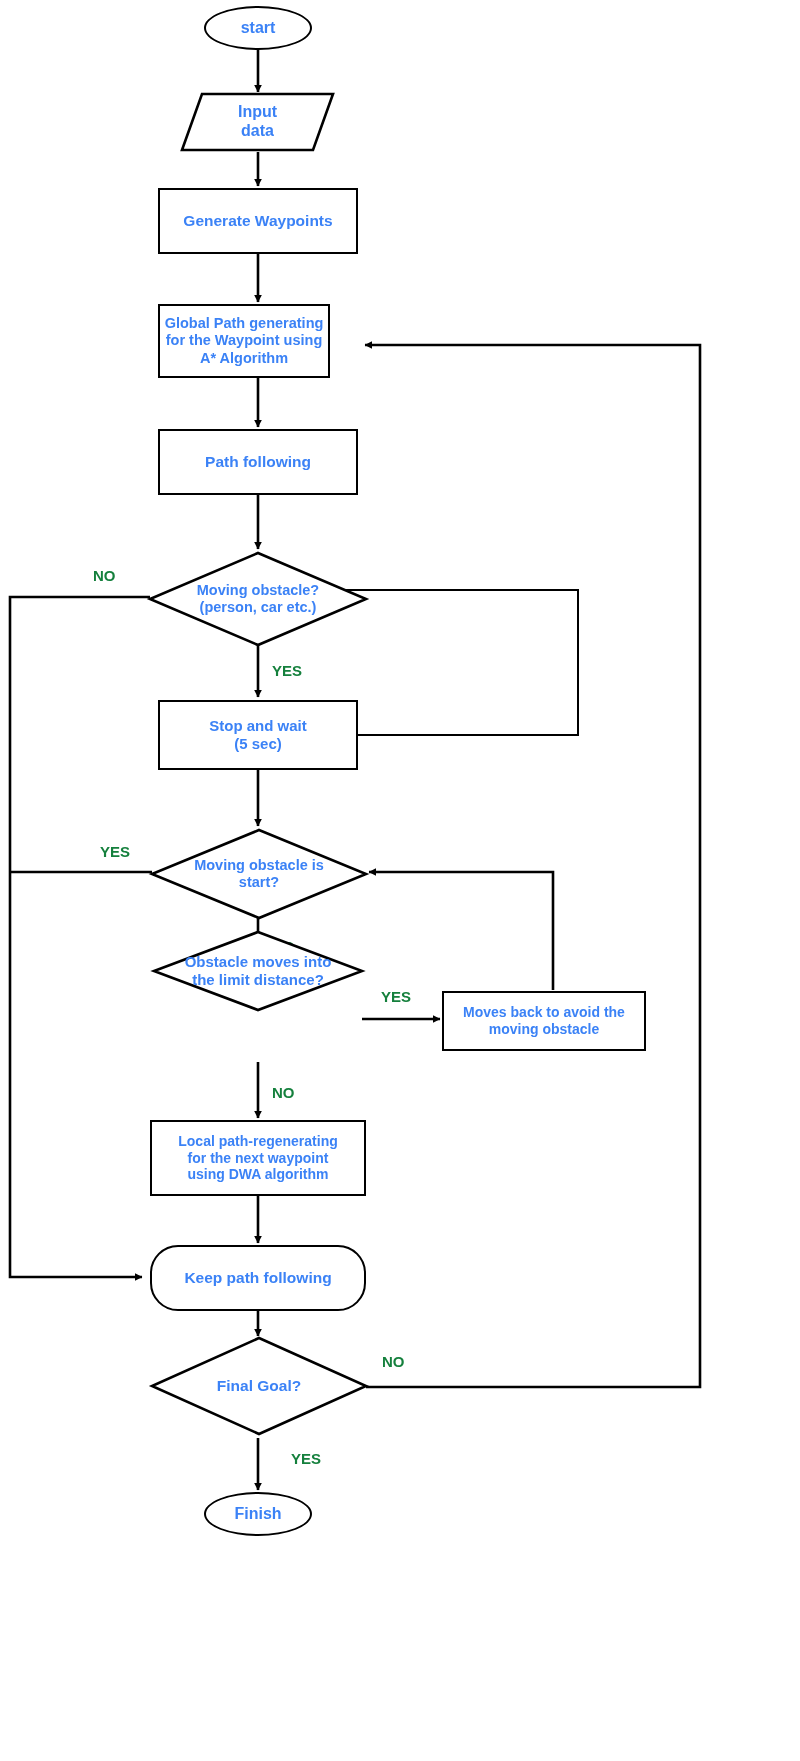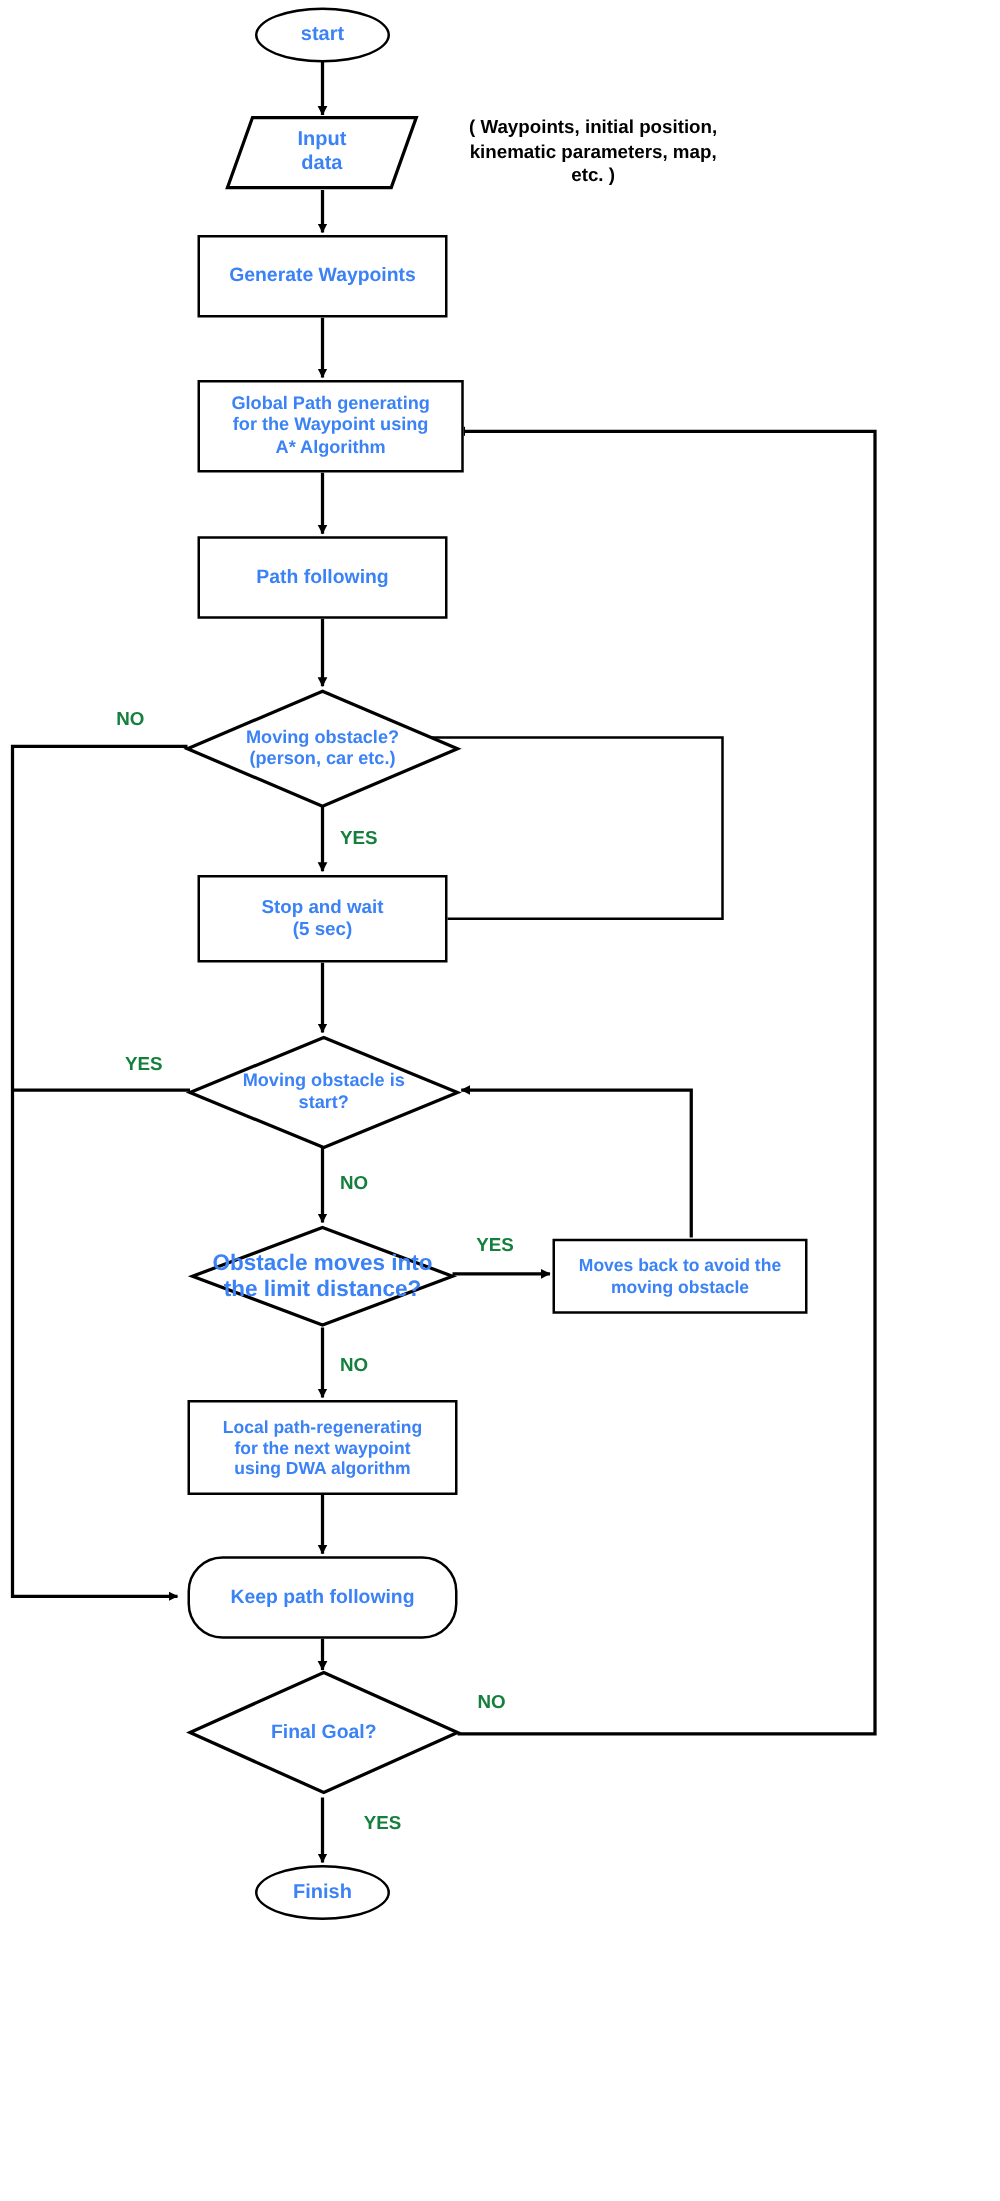--- a/index.html
+++ b/index.html
@@ -75,31 +75,26 @@
   <div class="node para" style="left:180px;top:92px;width:155px;height:60px;font-size:16px;">
     <svg class="shape" width="155" height="60" viewBox="0 0 155 60">
       <polygon points="22,2 153,2 133,58 2,58" fill="#fff" stroke="#000" stroke-width="2.6"></polygon>
     </svg>
     <div class="paraTxt" style="width:100%;">
       <div>Input</div>
       <div>data</div>
     </div>
   </div>
 
-  <div class="note" style="left:352px;top:92px;width:245px;font-size:15px;">
-    <div>( Waypoints, initial position,</div>
-    <div>kinematic parameters, map,</div>
-    <div>etc. )</div>
-  </div>
 
   <div class="node rect" style="left:158px;top:188px;width:200px;height:66px;font-size:15.5px;">
     <span>Generate Waypoints</span>
   </div>
 
-  <div class="node rect" style="left:158px;top:304px;width:213px;height:74px;font-size:14.5px;">
+  <div class="node rect" style="left:158px;top:304px;width:172px;height:74px;font-size:14.5px;">
     <div style="width:100%;">
       <div>Global Path generating</div>
       <div>for the Waypoint using</div>
       <div>A* Algorithm</div>
     </div>
   </div>
 
   <div class="node rect" style="left:158px;top:429px;width:200px;height:66px;font-size:15.5px;">
     <span>Path following</span>
   </div>
@@ -130,21 +125,21 @@
     </svg>
     <div class="dTxt" style="width:100%;">
       <div>Moving obstacle is</div>
       <div>start?</div>
     </div>
   </div>
 
   <div class="lbl" style="left:100px;top:843px;font-size:15px;">YES</div>
   <div class="lbl" style="left:272px;top:938px;font-size:15px;">NO</div>
 
-  <div class="node diamond" style="left:152px;top:980px;width:212px;height:82px;font-size:18px;">
+  <div class="node diamond" style="left:152px;top:930px;width:212px;height:82px;font-size:15px;">
     <svg class="shape" width="212" height="82" viewBox="0 0 212 82">
       <polygon points="106,2 210,41 106,80 2,41" fill="#fff" stroke="#000" stroke-width="2.6"></polygon>
     </svg>
     <div class="dTxt" style="width:100%;">
       <div>Obstacle moves into</div>
       <div>the limit distance?</div>
     </div>
   </div>
 
   <div class="lbl" style="left:381px;top:988px;font-size:15px;">YES</div>

